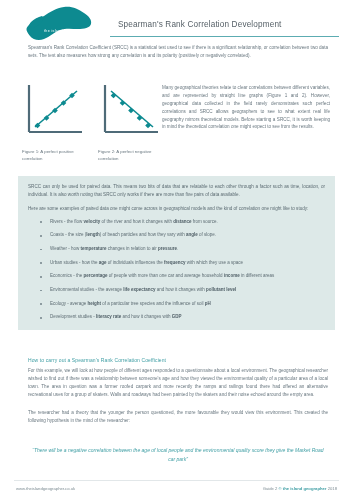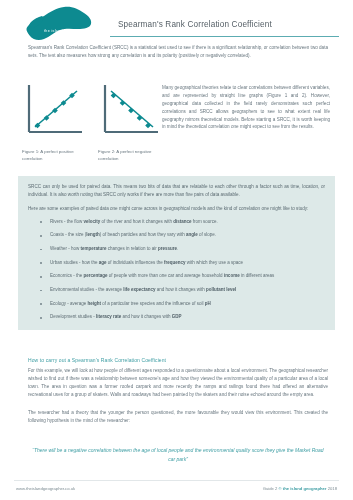--- a/index.html
+++ b/index.html
@@ -177,21 +177,21 @@
 <body>
 
 <div class="header">
   <div class="logo-wrap">
     <svg class="logo-island" width="92" height="40" viewBox="0 0 92 40">
       <path d="M10 22 C14 17, 20 15, 26 12 C32 8, 38 4, 46 3 C54 2, 60 5, 66 9 C71 12, 74 16, 73 20 C72 24, 66 25, 60 25 C54 25, 48 24, 42 26 C36 28, 32 33, 26 35 C21 37, 15 36, 12 32 C9 28, 7 25, 10 22 Z" fill="#0d8a90"></path>
       <path d="M24 12 C20 13, 16 15, 13 18 C11 20, 11 22, 13 23 C16 24, 20 22, 23 19 C25 17, 26 14, 24 12 Z" fill="#0d8a90"></path>
     </svg>
     <div class="logo-text"><span class="lg-l">the island </span><span class="lg-b">geographer</span></div>
   </div>
-  <div class="doc-title">Spearman's Rank Correlation Coefficient</div>
+  <div class="doc-title">Spearman's Rank Correlation Development</div>
   <div class="header-rule"></div>
 </div>
 
 <div class="intro para">Spearman's Rank Correlation Coefficient (SRCC) is a statistical test used to see if there is a significant relationship, or correlation between two data sets. The test also measures how strong any correlation is and its polarity (positively or negatively correlated).</div>
 
 <div class="figures">
   <div class="fig-row">
     <div class="fig">
       <svg width="64" height="58" viewBox="0 0 64 58">
         <line x1="7" y1="3" x2="7" y2="50" stroke="#4f6b78" stroke-width="2.2"></line>

